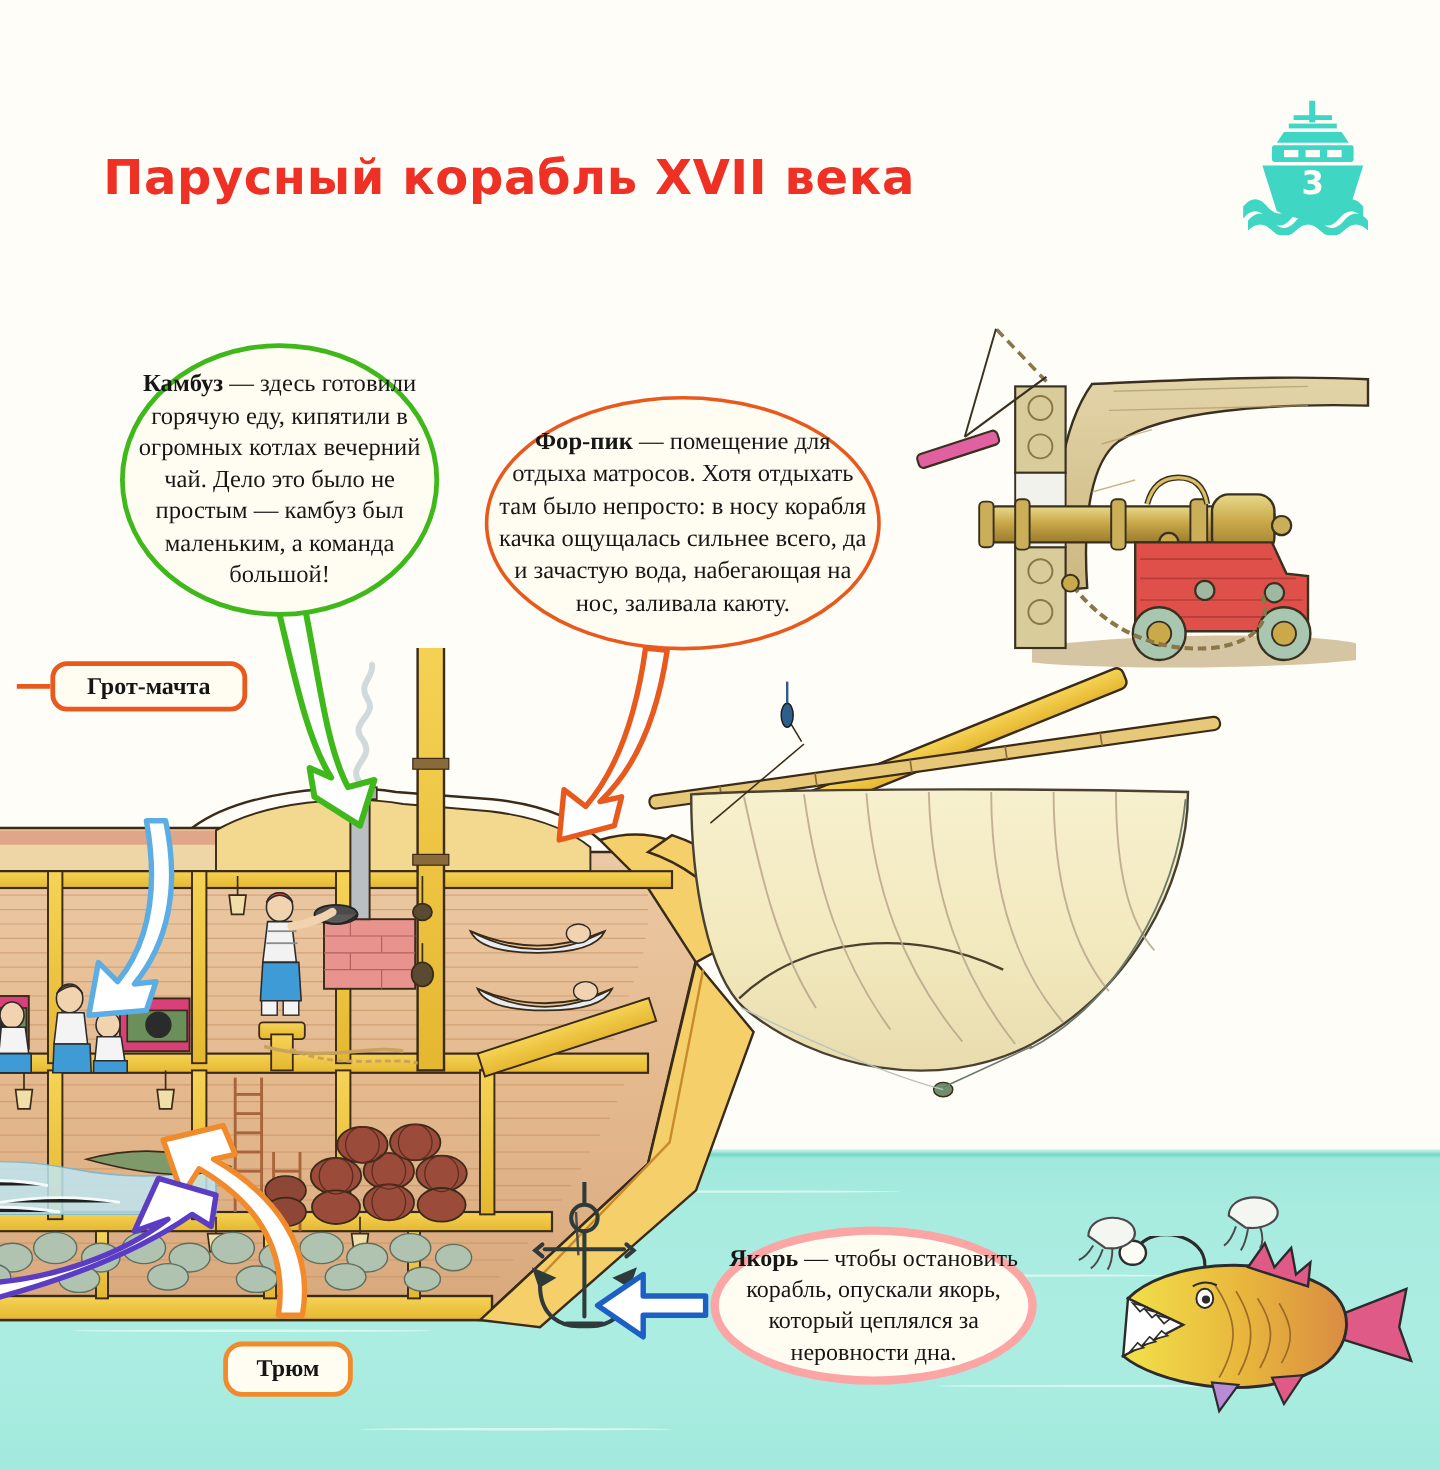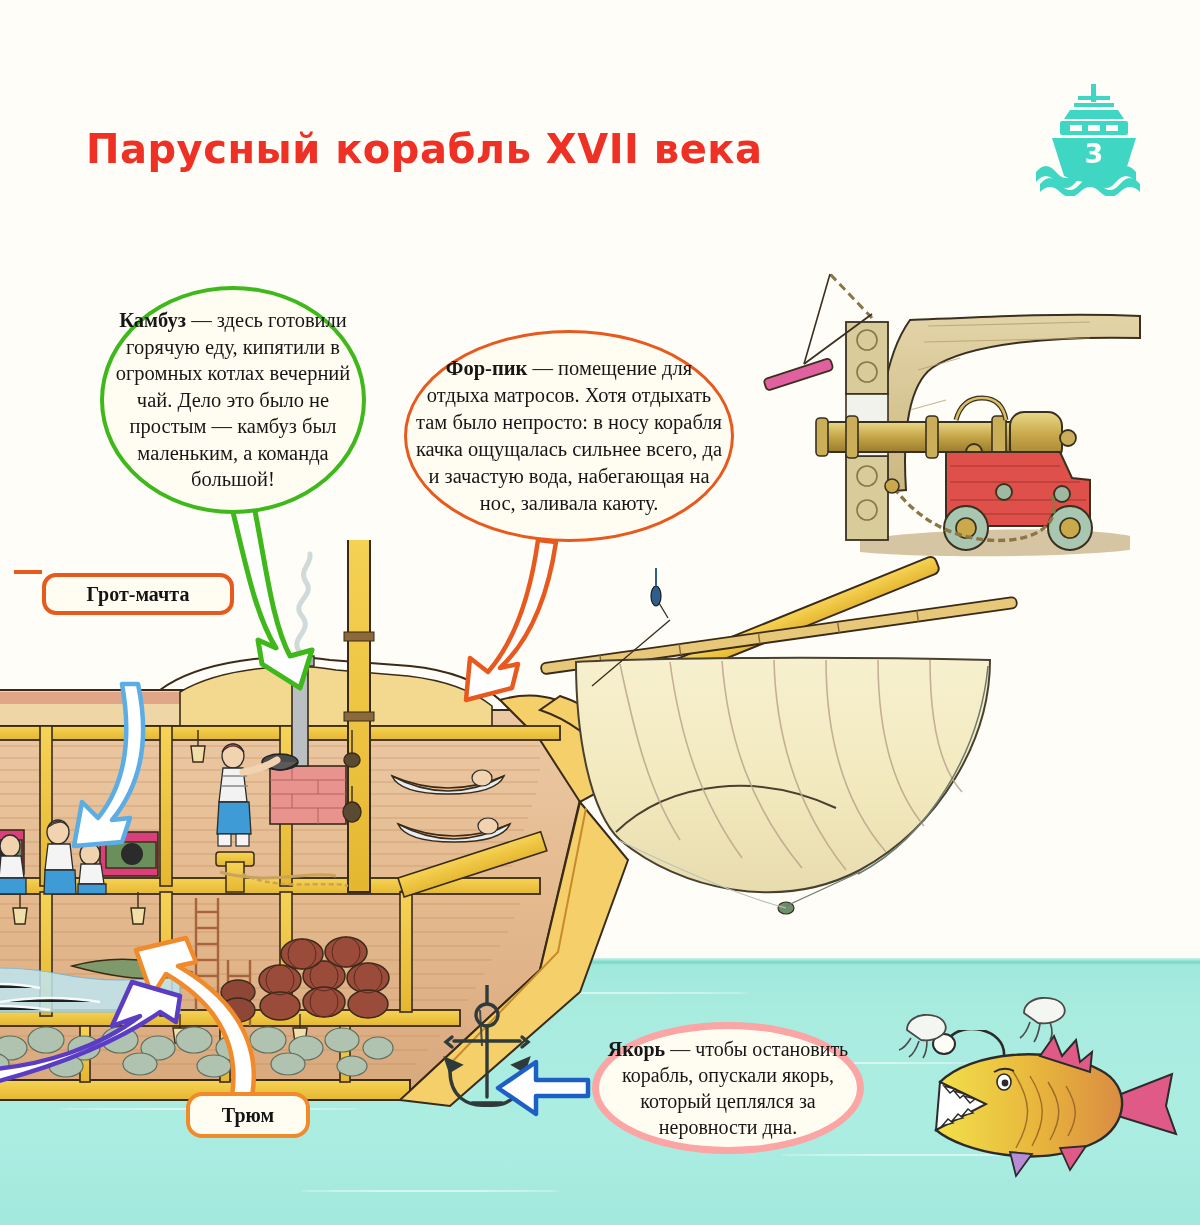--- a/index.html
+++ b/index.html
@@ -82,29 +82,29 @@
   }
   #bubble-yakor .txt{font-size:20px;line-height:26px;}
 
   
   .labelbox{
     position:absolute;background:#FFFDF2;box-sizing:border-box;
     display:flex;align-items:center;justify-content:center;text-align:center;
     font-family:"Liberation Serif", serif;font-weight:bold;color:#151515;
   }
   #label-grotmachta{
-    left:42px;top:573px;width:192px;height:42px;
+    left:42px;top:551px;width:164px;height:42px;
     border:4px solid #E8591E;border-radius:14px;font-size:20px;
   }
   #label-pushpaluba{
     left:48px;top:614px;width:160px;height:70px;
     border:4px solid #5BADE4;border-radius:14px;font-size:20px;line-height:26px;
   }
   #label-tryum{
-    left:186px;top:1092px;width:124px;height:46px;
+    left:186px;top:1118px;width:108px;height:46px;
     border:4px solid #F08A2B;border-radius:16px;font-size:20px;
   }
 
   
   .overlay{position:absolute;inset:0;pointer-events:none;}
 
   
   .ship{position:absolute;left:-20px;top:540px;width:1060px;height:640px;}
 </style>
 </head>

